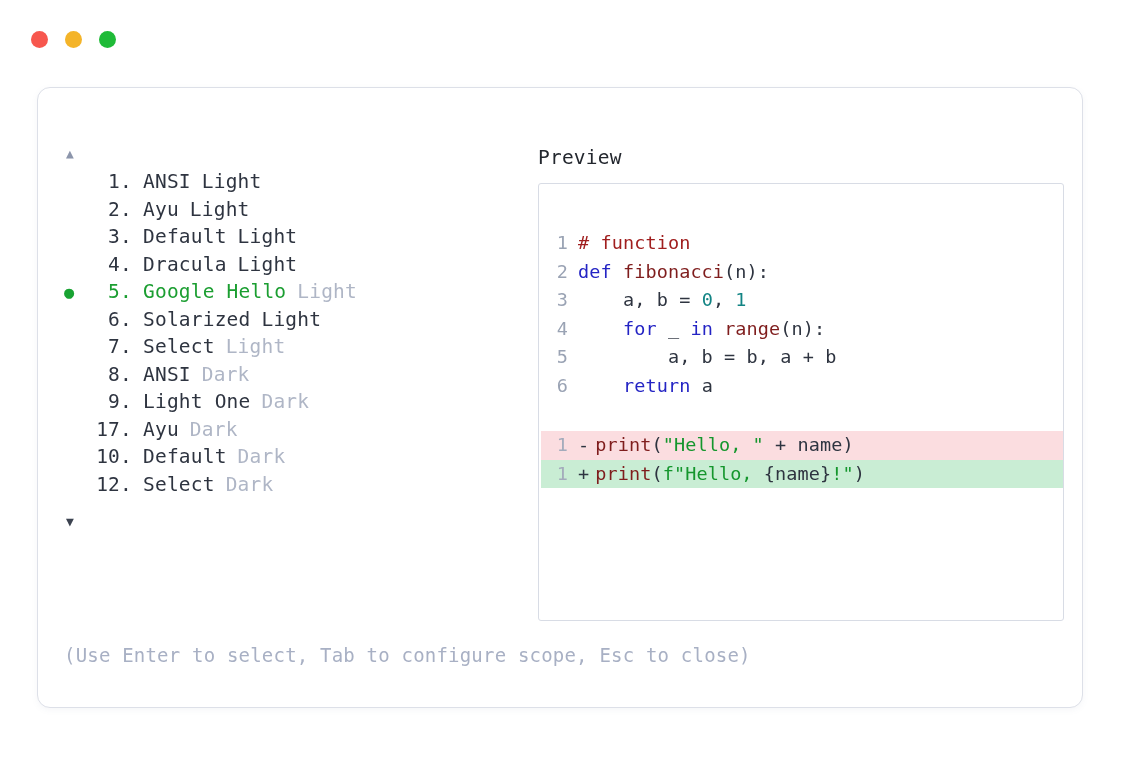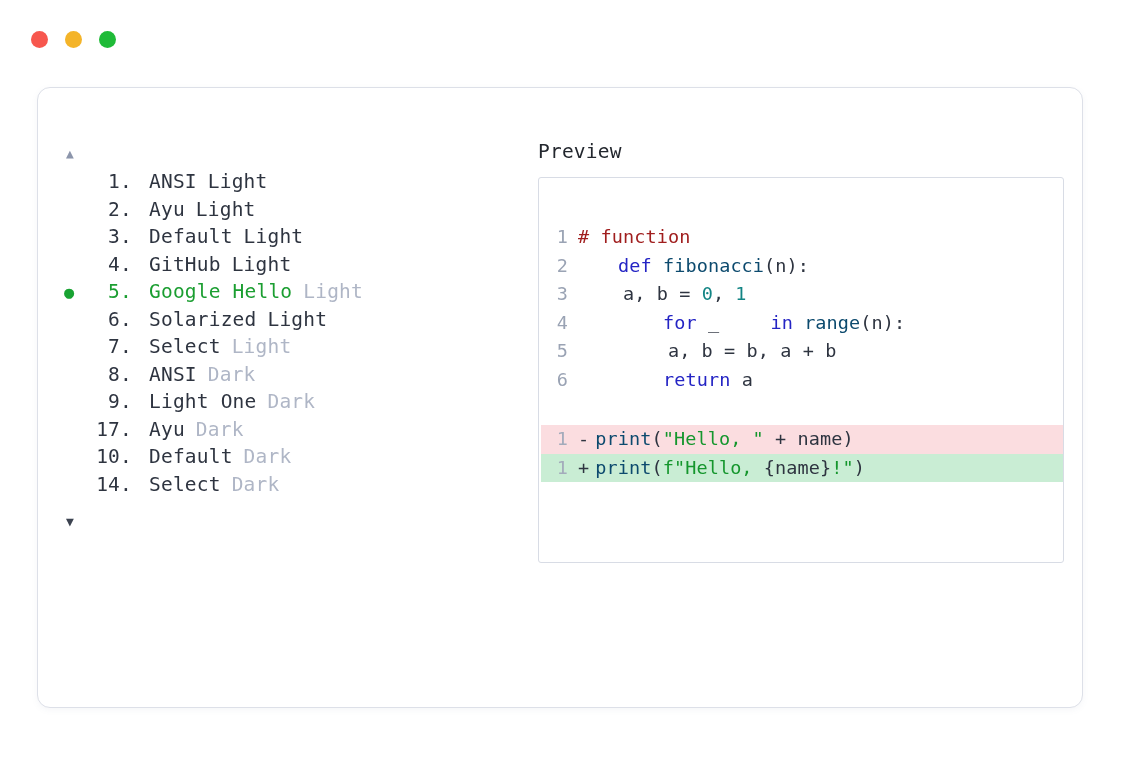--- a/index.html
+++ b/index.html
@@ -56,21 +56,21 @@
   
   .col-left {
     position: absolute;
     left: 26px;
     top: 45px;
     width: 470px;
   }
   .col-right {
     position: absolute;
     left: 500px;
-    top: 52px;
+    top: 58px;
     width: 528px;
   }
 
   .prompt-line {
     font-size: 19.5px;
     color: #23272E;
     letter-spacing: 0.2px;
     white-space: pre;
     line-height: 24px;
   }
@@ -115,21 +115,21 @@
     line-height: 27.5px;
   }
   .bullet-cell.empty { color: transparent; }
   .num-cell {
     width: 42px;
     flex: 0 0 42px;
     text-align: right;
     color: #2E3440;
   }
   .name-cell {
-    margin-left: 17px;
+    margin-left: 11px;
     color: #2E3440;
   }
   .variant-cell {
     margin-left: 11px;
     color: #AFB6C6;
   }
   .theme-row.selected .num-cell,
   .theme-row.selected .dot-cell,
   .theme-row.selected .name-cell { color: #1B9E31; }
   .theme-row.selected .variant-cell { color: #AFB6C6; }
@@ -145,21 +145,21 @@
     color: #A8B0C4;
     white-space: pre;
   }
 
   
   .preview-box {
     position: absolute;
     left: 0px;
     top: 37px;
     width: 526px;
-    height: 386px;
+    height: 438px;
     box-sizing: border-box;
     background: #ffffff;
     border: 1.6px solid #D8DCE5;
     border-radius: 3px;
     overflow: hidden;
   }
   .code {
     position: absolute;
     left: 17px;
     top: 45px;
@@ -172,22 +172,22 @@
   .code-line { display: block; height: 28.5px; }
   .ln {
     display: inline-block;
     width: 12px;
     text-align: right;
     color: #9AA3B4;
     margin-right: 10px;
   }
 
   .tok-com  { color: #A01E1E; }
-  .tok-kw   { color: #2424C4; margin-left: 40px; }
-  .tok-fn   { color: #0c4a6e; }
+  .tok-kw   { color: #2424C4; }
+  .tok-fn   { color: #7f1d1d; }
   .tok-num  { color: #128484; }
   .tok-str  { color: #15962D; }
   .tok-txt  { color: #2E3440; }
 
   
   .diff {
     position: absolute;
     left: 2px;
     top: 247px;
     right: 0;
@@ -216,34 +216,35 @@
 
     <div class="col-left">
 
 
       <div class="arrow arrow-up">▲</div>
 
       <ul class="theme-list" id="theme-list">
           <li class="theme-row plain"><span class="bullet-cell empty">●</span><span class="num-cell">1.</span><span class="name-cell">ANSI</span><span class="variant-cell">Light</span></li>
           <li class="theme-row plain"><span class="bullet-cell empty">●</span><span class="num-cell">2.</span><span class="name-cell">Ayu</span><span class="variant-cell">Light</span></li>
           <li class="theme-row plain"><span class="bullet-cell empty">●</span><span class="num-cell">3.</span><span class="name-cell">Default</span><span class="variant-cell">Light</span></li>
-          <li class="theme-row plain"><span class="bullet-cell empty">●</span><span class="num-cell">4.</span><span class="name-cell">GitHub</span><span class="variant-cell">Light</span></li>
+          <li class="theme-row plain"><span class="bullet-cell empty">●</span><span class="num-cell">4.</span><span class="name-cell">Dracula</span><span class="variant-cell">Light</span></li>
           <li class="theme-row selected"><span class="bullet-cell">●</span><span class="num-cell">5.</span><span class="name-cell">Google Hello</span><span class="variant-cell">Light</span></li>
           <li class="theme-row plain"><span class="bullet-cell empty">●</span><span class="num-cell">6.</span><span class="name-cell">Solarized</span><span class="variant-cell">Light</span></li>
           <li class="theme-row"><span class="bullet-cell empty">●</span><span class="num-cell">7.</span><span class="name-cell">Select</span><span class="variant-cell">Light</span></li>
           <li class="theme-row"><span class="bullet-cell empty">●</span><span class="num-cell">8.</span><span class="name-cell">ANSI</span><span class="variant-cell">Dark</span></li>
           <li class="theme-row"><span class="bullet-cell empty">●</span><span class="num-cell">9.</span><span class="name-cell">Light One</span><span class="variant-cell">Dark</span></li>
           <li class="theme-row"><span class="bullet-cell empty">●</span><span class="num-cell">17.</span><span class="name-cell">Ayu</span><span class="variant-cell">Dark</span></li>
           <li class="theme-row"><span class="bullet-cell empty">●</span><span class="num-cell">10.</span><span class="name-cell">Default</span><span class="variant-cell">Dark</span></li>
-          <li class="theme-row"><span class="bullet-cell empty">●</span><span class="num-cell">14.</span><span class="name-cell">Select</span><span class="variant-cell">Dark</span></li>
+          <li class="theme-row"><span class="bullet-cell empty">●</span><span class="num-cell">12.</span><span class="name-cell">Select</span><span class="variant-cell">Dark</span></li>
         </ul>
 
       <div class="arrow arrow-down">▼</div>
     </div>
 
+    <div class="hint">(Use Enter to select, Tab to configure scope, Esc to close)</div>
 
     <div class="col-right">
       <div class="preview-label">Preview</div>
 
       <div class="preview-box">
         <div class="code" id="code-block"><span class="code-line"><span class="ln">1</span><span class="tok-com"># function</span></span><span class="code-line"><span class="ln">2</span><span class="tok-kw">def </span><span class="tok-fn">fibonacci</span><span class="tok-txt">(n):</span></span><span class="code-line"><span class="ln">3</span><span class="tok-txt">    a, b = </span><span class="tok-num">0</span><span class="tok-txt">, </span><span class="tok-num">1</span></span><span class="code-line"><span class="ln">4</span><span class="tok-txt">    </span><span class="tok-kw">for</span><span class="tok-txt"> _ </span><span class="tok-kw">in</span><span class="tok-txt"> </span><span class="tok-fn">range</span><span class="tok-txt">(n):</span></span><span class="code-line"><span class="ln">5</span><span class="tok-txt">        a, b = b, a + b</span></span><span class="code-line"><span class="ln">6</span><span class="tok-txt">    </span><span class="tok-kw">return</span><span class="tok-txt"> a</span></span></div>
         <div class="diff" id="diff-block"><span class="diff-line diff-del"><span class="ln">1</span><span class="sign">-</span><span class="tok-fn">print</span><span class="tok-txt">(</span><span class="tok-str">"Hello, "</span><span class="tok-txt"> + name)</span></span><span class="diff-line diff-add"><span class="ln">1</span><span class="sign">+</span><span class="tok-fn">print</span><span class="tok-txt">(</span><span class="tok-str">f"Hello, </span><span class="tok-txt">{name}</span><span class="tok-str">!"</span><span class="tok-txt">)</span></span></div>
       </div>
     </div>
 

